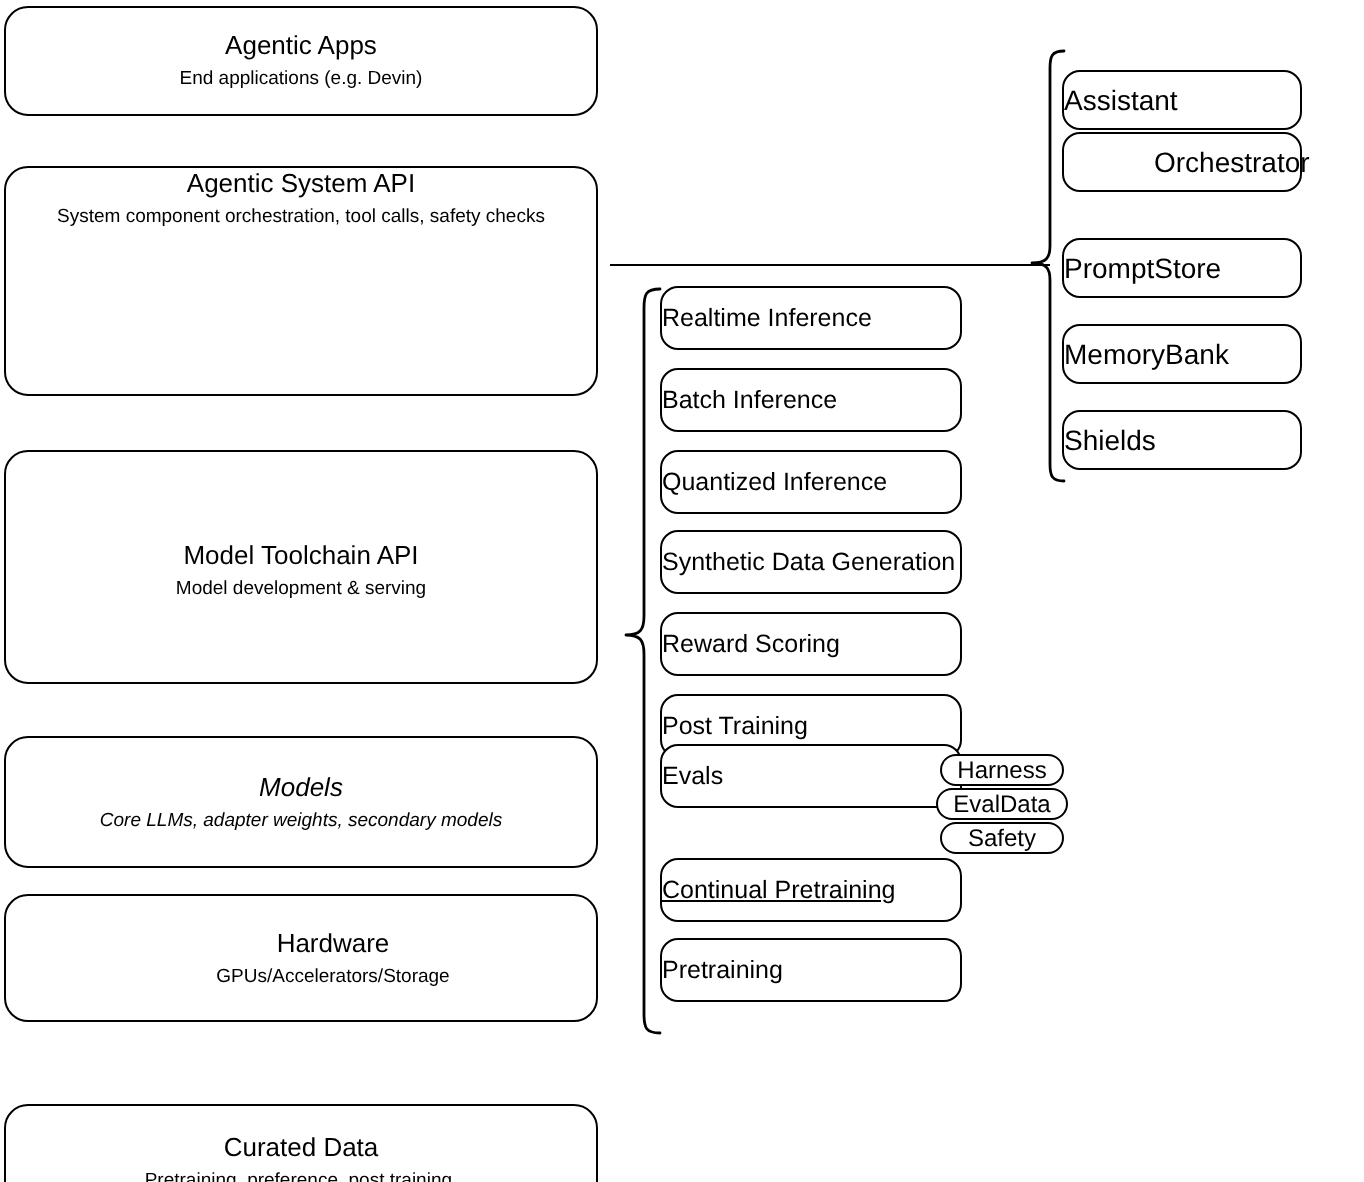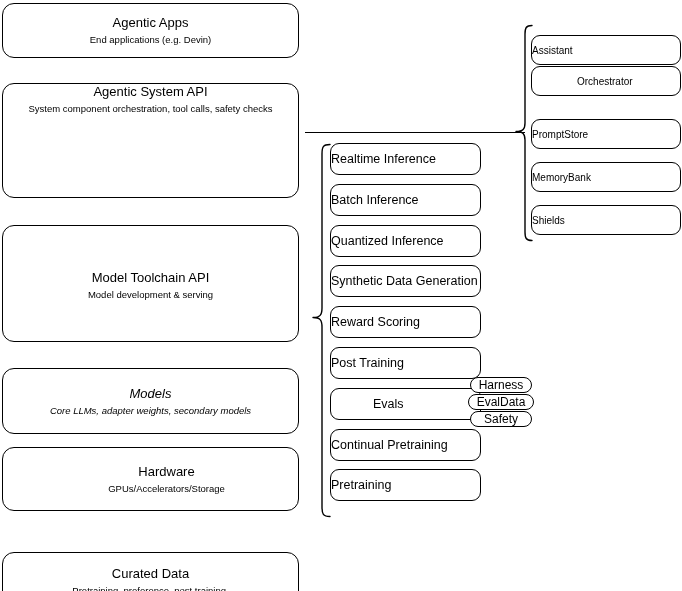--- a/index.html
+++ b/index.html
@@ -55,24 +55,24 @@
     height: 32px;
     border-radius: 9px;
     font-size: 12.5px;
     z-index: 2;
   }
   .midbox span { white-space: nowrap; }
 
   
   .rightbox {
     left: 531px;
-    width: 150px;
+    width: 120px;
     height: 30px;
     border-radius: 9px;
-    font-size: 10px;
+    font-size: 14px;
     z-index: 2;
   }
   .rightbox span { white-space: nowrap; }
 
   
   .pill {
     position: absolute;
     box-sizing: border-box;
     border: 1px solid #000000;
     border-radius: 999px;
@@ -160,24 +160,24 @@
   </div>
   <div class="box midbox" style="top:265px;">
     <span>Synthetic Data Generation</span>
   </div>
   <div class="box midbox" style="top:306px;">
     <span>Reward Scoring</span>
   </div>
   <div class="box midbox" style="top:347px;">
     <span>Post Training</span>
   </div>
-  <div class="box midbox" style="top:388px;padding-left:42px;">
+  <div class="box midbox" style="top:372px;">
     <span>Evals</span>
   </div>
-  <div class="box midbox" style="top:429px;">
+  <div class="box midbox" style="top:429px;text-decoration:underline;">
     <span>Continual Pretraining</span>
   </div>
   <div class="box midbox" style="top:469px;">
     <span>Pretraining</span>
   </div>
 
   <div class="pill" style="left:470px; top:377px; width:62px; height:16px;">
     <span>Harness</span>
   </div>
   <div class="pill" style="left:468px; top:394px; width:66px; height:16px;">

